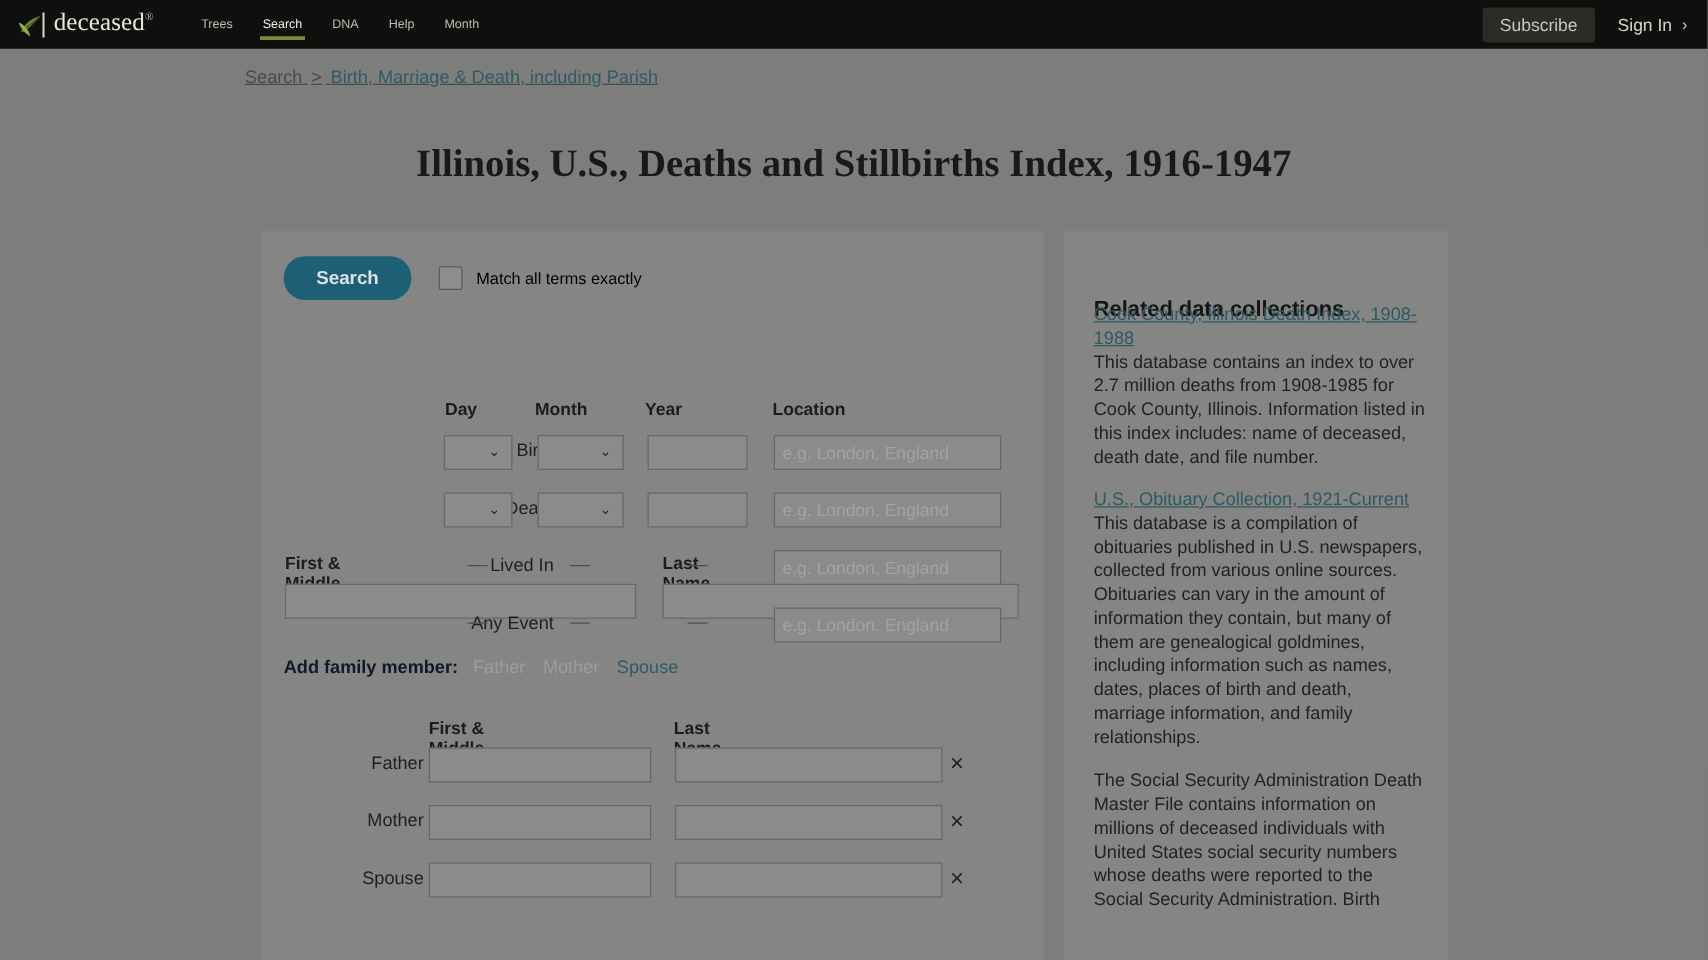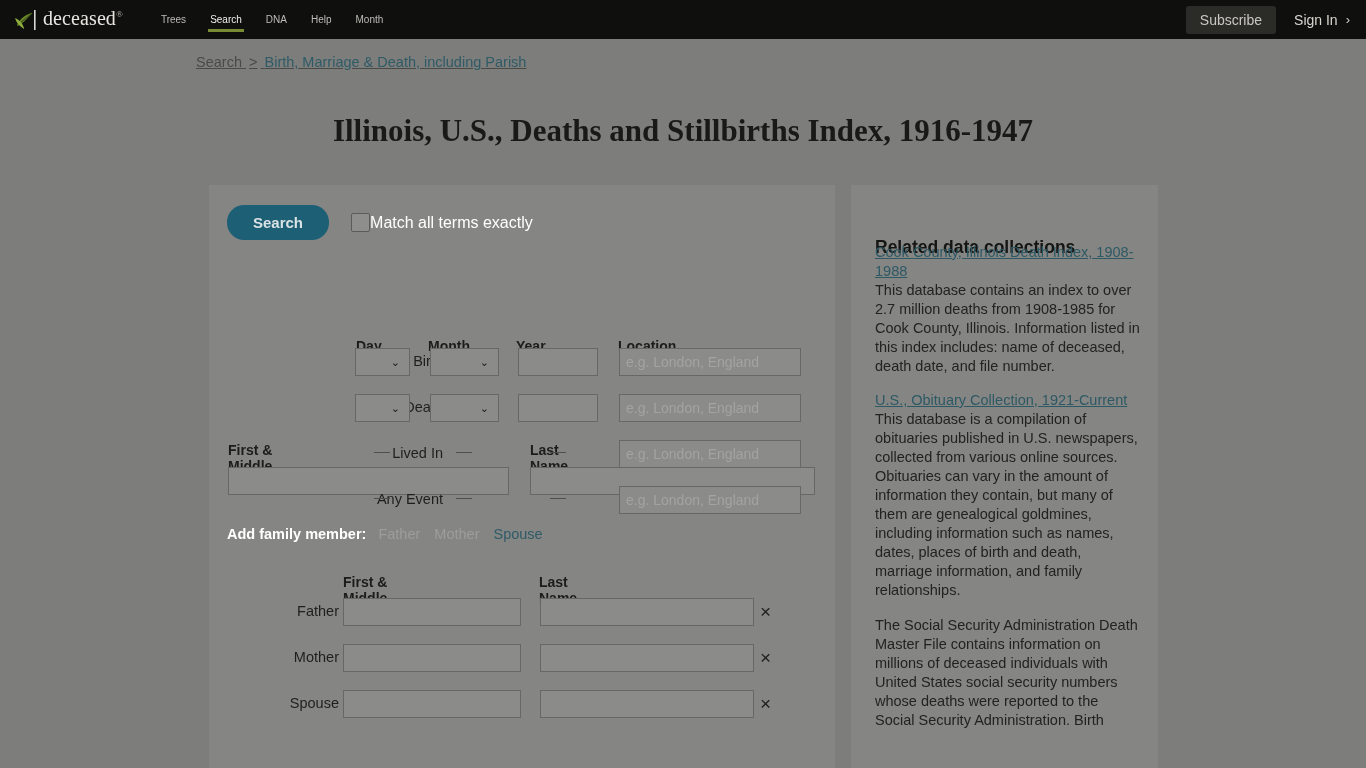--- a/index.html
+++ b/index.html
@@ -94,40 +94,40 @@
     font-size: 15px; font-weight: bold;
     padding: 9px 26px; cursor: pointer;
     font-family: inherit;
   }
   .match-wrap { display: flex; align-items: center; margin-left: 22px; cursor: pointer; }
   .checkbox {
     width: 19px; height: 19px;
     border: 1px solid #5b5b59; background: #8e8e8d;
     border-radius: 2px;
   }
-  .match-label { font-size: 16px; color: #ffffff; }
+  .match-label { font-size: 13px; color: #000000; margin-left: 11px; }
 
   .flabel { font-size: 14px; font-weight: bold; color: #1c1c1b; }
   .tinput {
     background: #8b8b8a;
     border: 1px solid #676766;
     height: 28px; width: 100%;
     font-family: inherit; font-size: 14px;
     color: #1c1c1b; padding: 3px 6px;
   }
   .tinput::placeholder { color: #a3a3a2; }
 
   .name-labels { position: absolute; left: 19px; top: 257px; }
   .lbl-first { position: absolute; left: 0; top: 0; }
   .lbl-last  { position: absolute; left: 302px; top: 0; }
   .in-first { position: absolute; left: 19px; top: 282px; width: 281px; }
   .in-last  { position: absolute; left: 321px; top: 282px; width: 285px; }
 
   
-  .grid-head { position: absolute; top: 153px; }
+  .grid-head { position: absolute; top: 134px; }
   .gh-day   { left: 147px; }
   .gh-month { left: 219px; }
   .gh-year  { left: 307px; }
   .gh-loc   { left: 409px; }
 
   .ev-row { position: absolute; left: 0; width: 626px; height: 30px; }
   .ev-label {
     position: absolute; right: 392px; top: 5px;
     font-size: 14.5px; color: #1f1f1e; text-align: right;
   }
@@ -146,21 +146,21 @@
   .dash {
     position: absolute; top: 12px;
     width: 16px; height: 1px; background: #4e4e4d;
   }
   .dash-day   { left: 165px; }
   .dash-month { left: 247px; }
   .dash-year  { left: 341px; }
 
   
   .fam-head { position: absolute; left: 18px; top: 341px; display: flex; align-items: baseline; }
-  .fam-head-label { font-size: 14.5px; font-weight: bold; color: #ffffff; margin-right: 12px; }
+  .fam-head-label { font-size: 14.5px; font-weight: bold; color: #0f172a; margin-right: 12px; }
   .fam-link { font-size: 14.5px; margin-right: 14px; cursor: pointer; }
   .fam-link.disabled { color: #9d9d9c; }
   .fam-link.enabled  { color: #2f5b66; }
 
   .fam-labels { position: absolute; top: 389px; }
   .fl-first { left: 134px; }
   .fl-last  { left: 330px; }
 
   .fam-row { position: absolute; left: 0; width: 626px; height: 30px; }
   .fam-rlabel {

